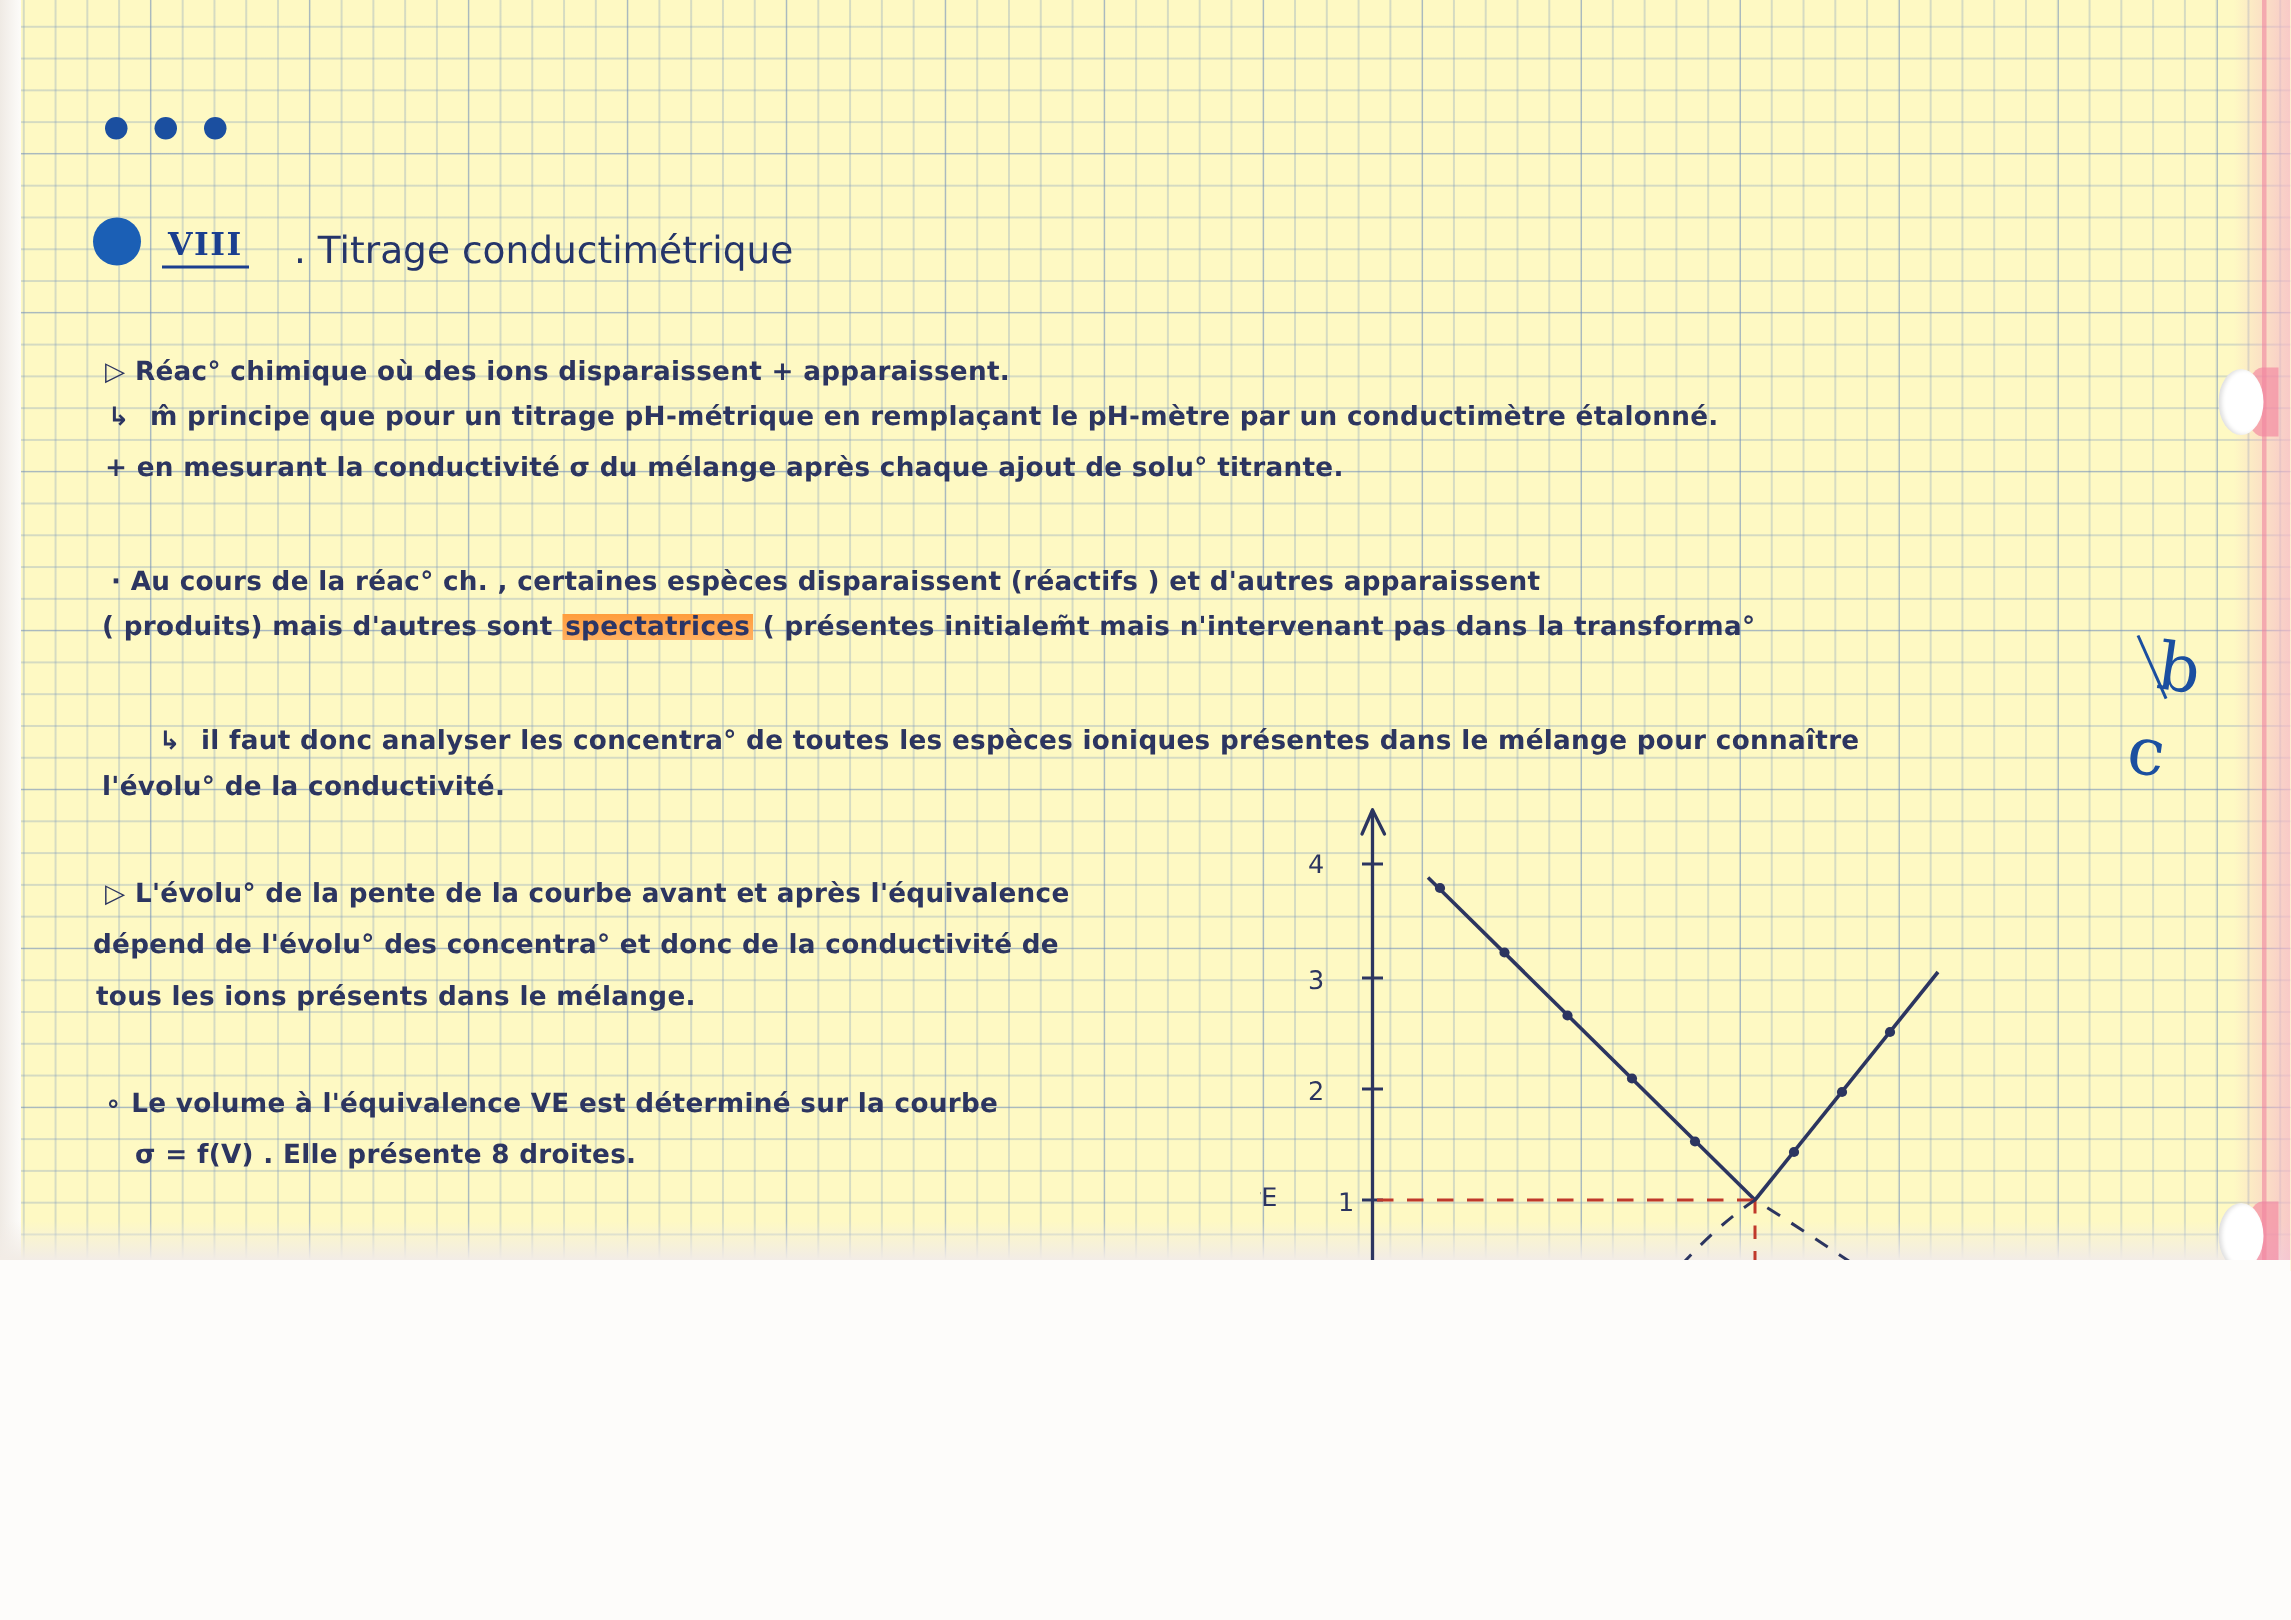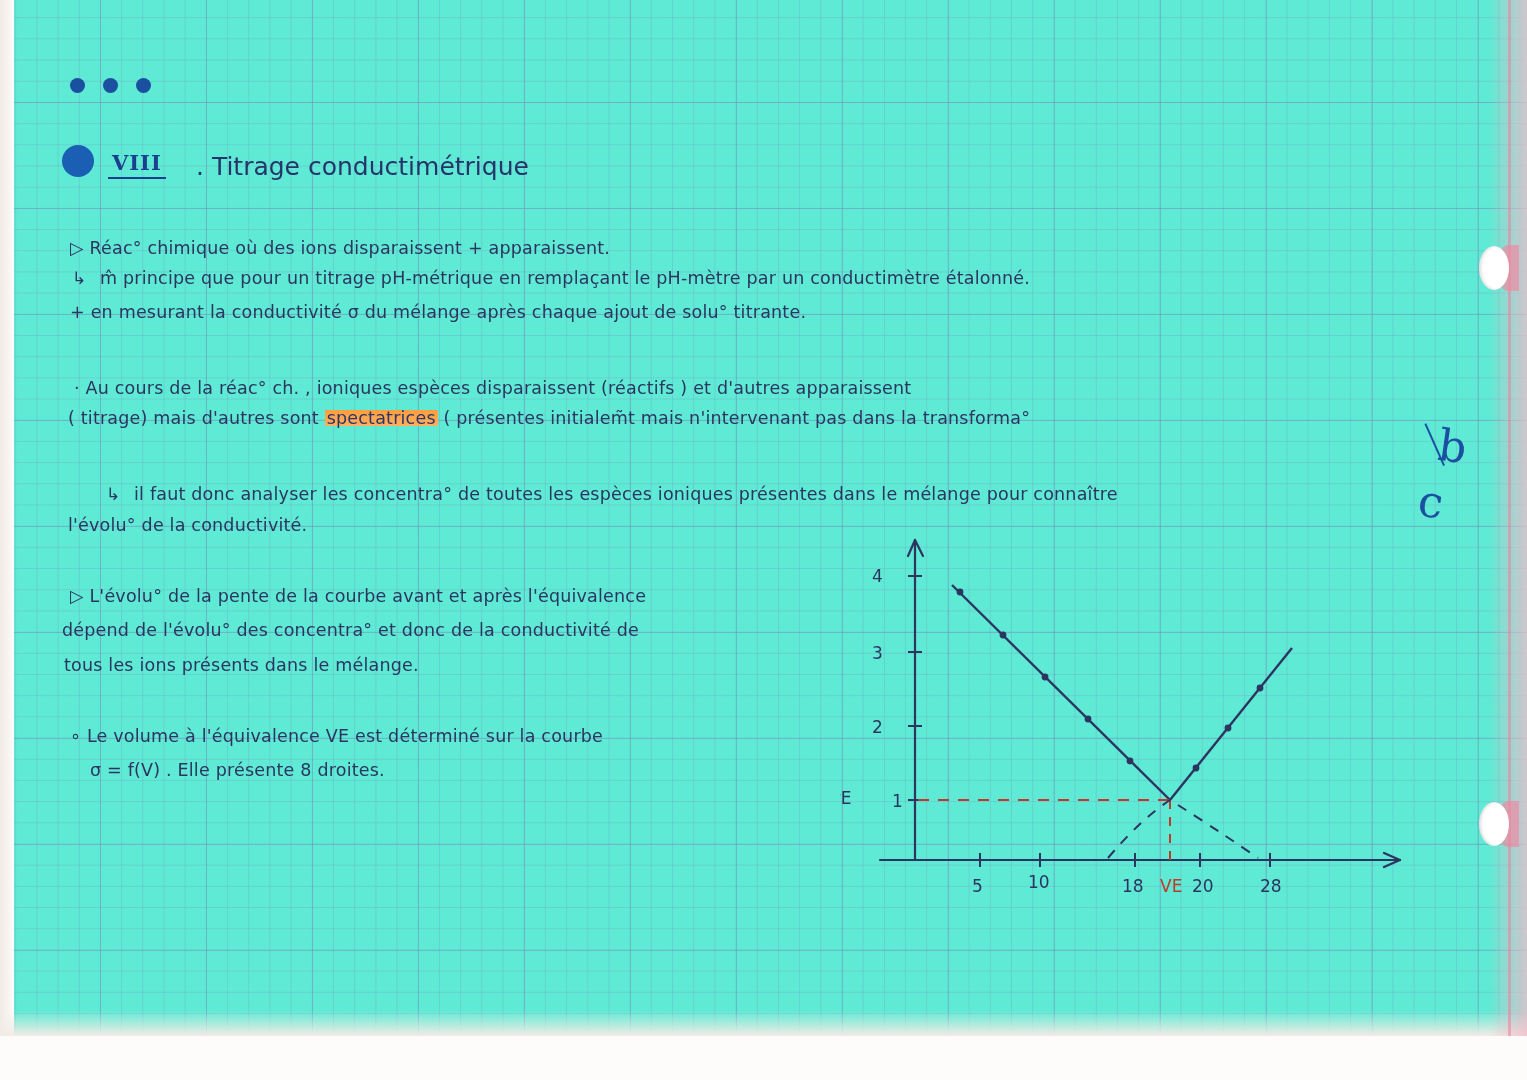--- a/index.html
+++ b/index.html
@@ -2,22 +2,22 @@
 <html><head>
 <meta charset="utf-8">
 <style>
   html,body{margin:0;padding:0;}
   body{
     width:1527px;height:1080px;overflow:hidden;
     background:#fdfcfa;
     font-family:"DejaVu Sans", sans-serif;
   }
   #page{
-    position:relative;width:1527px;height:1036px;
-    background:#5eead4;
+    position:relative;width:1527px;height:840px;
+    background:#fef9c3;
     overflow:hidden;
   }
   
   #grid{
     position:absolute;left:0;top:0;width:1527px;height:1080px;
     background-image:
       linear-gradient(to right, rgba(120,150,190,0.30) 1px, transparent 1px),
       linear-gradient(to bottom, rgba(120,150,190,0.30) 1px, transparent 1px);
     background-size:21.2px 21.2px;
     background-position:-6px -4px;
@@ -87,21 +87,21 @@
     border-bottom:2.5px solid #1b3f8f;
     padding:0 4px 2px 4px;
     font-size:21px;font-weight:bold;color:#1b3f8f;
     font-family:"DejaVu Serif", serif;
     letter-spacing:1px;
   }
   #titletxt{
     position:absolute;left:196px;top:152px;font-size:25px;color:#25356a;
   }
 
-  .line{font-size:17.5px;}
+  .line{font-size:17.5px;font-weight:bold;}
 
   
   .hl{
     background:linear-gradient(transparent 8%, #ff9d3d 8%, #ffb061 92%, transparent 92%);
     padding:0 2px;color:#2b3566;
   }
 
   
   #graph{position:absolute;left:840px;top:520px;width:580px;height:380px;}
   #graph svg{display:block;}
@@ -144,24 +144,24 @@
   <div id="romanbox">VIII</div>
   <div id="titletxt">. Titrage conductimétrique</div>
 
   <div class="hw line" style="left:70px;top:238px;">▷ Réac° chimique où des ions disparaissent + apparaissent.</div>
 
   <div class="hw line" style="left:72px;top:268px;font-size:17px;">↳</div>
   <div class="hw line" style="left:100px;top:268px;">m̂ principe  que pour un titrage  pH-métrique  en remplaçant  le pH-mètre  par un conductimètre étalonné.</div>
 
   <div class="hw line" style="left:70px;top:302px;">+ en mesurant la conductivité  σ  du mélange  après  chaque ajout de solu° titrante.</div>
 
-  <div class="hw line" style="left:74px;top:378px;">· Au cours  de la réac° ch. , ioniques  espèces  disparaissent (réactifs ) et d'autres  apparaissent</div>
+  <div class="hw line" style="left:74px;top:378px;">· Au cours  de la réac° ch. , certaines  espèces  disparaissent (réactifs ) et d'autres  apparaissent</div>
 
   <div class="hw line" style="left:68px;top:408px;">
-    <span>( titrage) mais  d'autres  sont </span><span class="hl">spectatrices</span><span> ( présentes  initialem̃t mais  n'intervenant pas  dans  la transforma°</span>
+    <span>( produits) mais  d'autres  sont </span><span class="hl">spectatrices</span><span> ( présentes  initialem̃t mais  n'intervenant pas  dans  la transforma°</span>
   </div>
 
 
   <div class="hw line" style="left:106px;top:484px;font-size:17px;">↳</div>
   <div class="hw line" style="left:134px;top:484px;">il faut donc analyser  les concentra° de toutes  les espèces  ioniques  présentes  dans  le mélange  pour connaître</div>
   <div class="hw line" style="left:68px;top:515px;">l'évolu° de  la conductivité.</div>
 
   <div class="hw line" style="left:62px;top:620px;">dépend de l'évolu° des  concentra° et donc de la conductivité de</div>
   <div class="hw line" style="left:70px;top:586px;">▷ L'évolu°  de la  pente de la  courbe  avant  et après  l'équivalence</div>
   <div class="hw line" style="left:70px;top:726px;">∘ Le volume  à l'équivalence  VE  est  déterminé  sur la  courbe</div>

